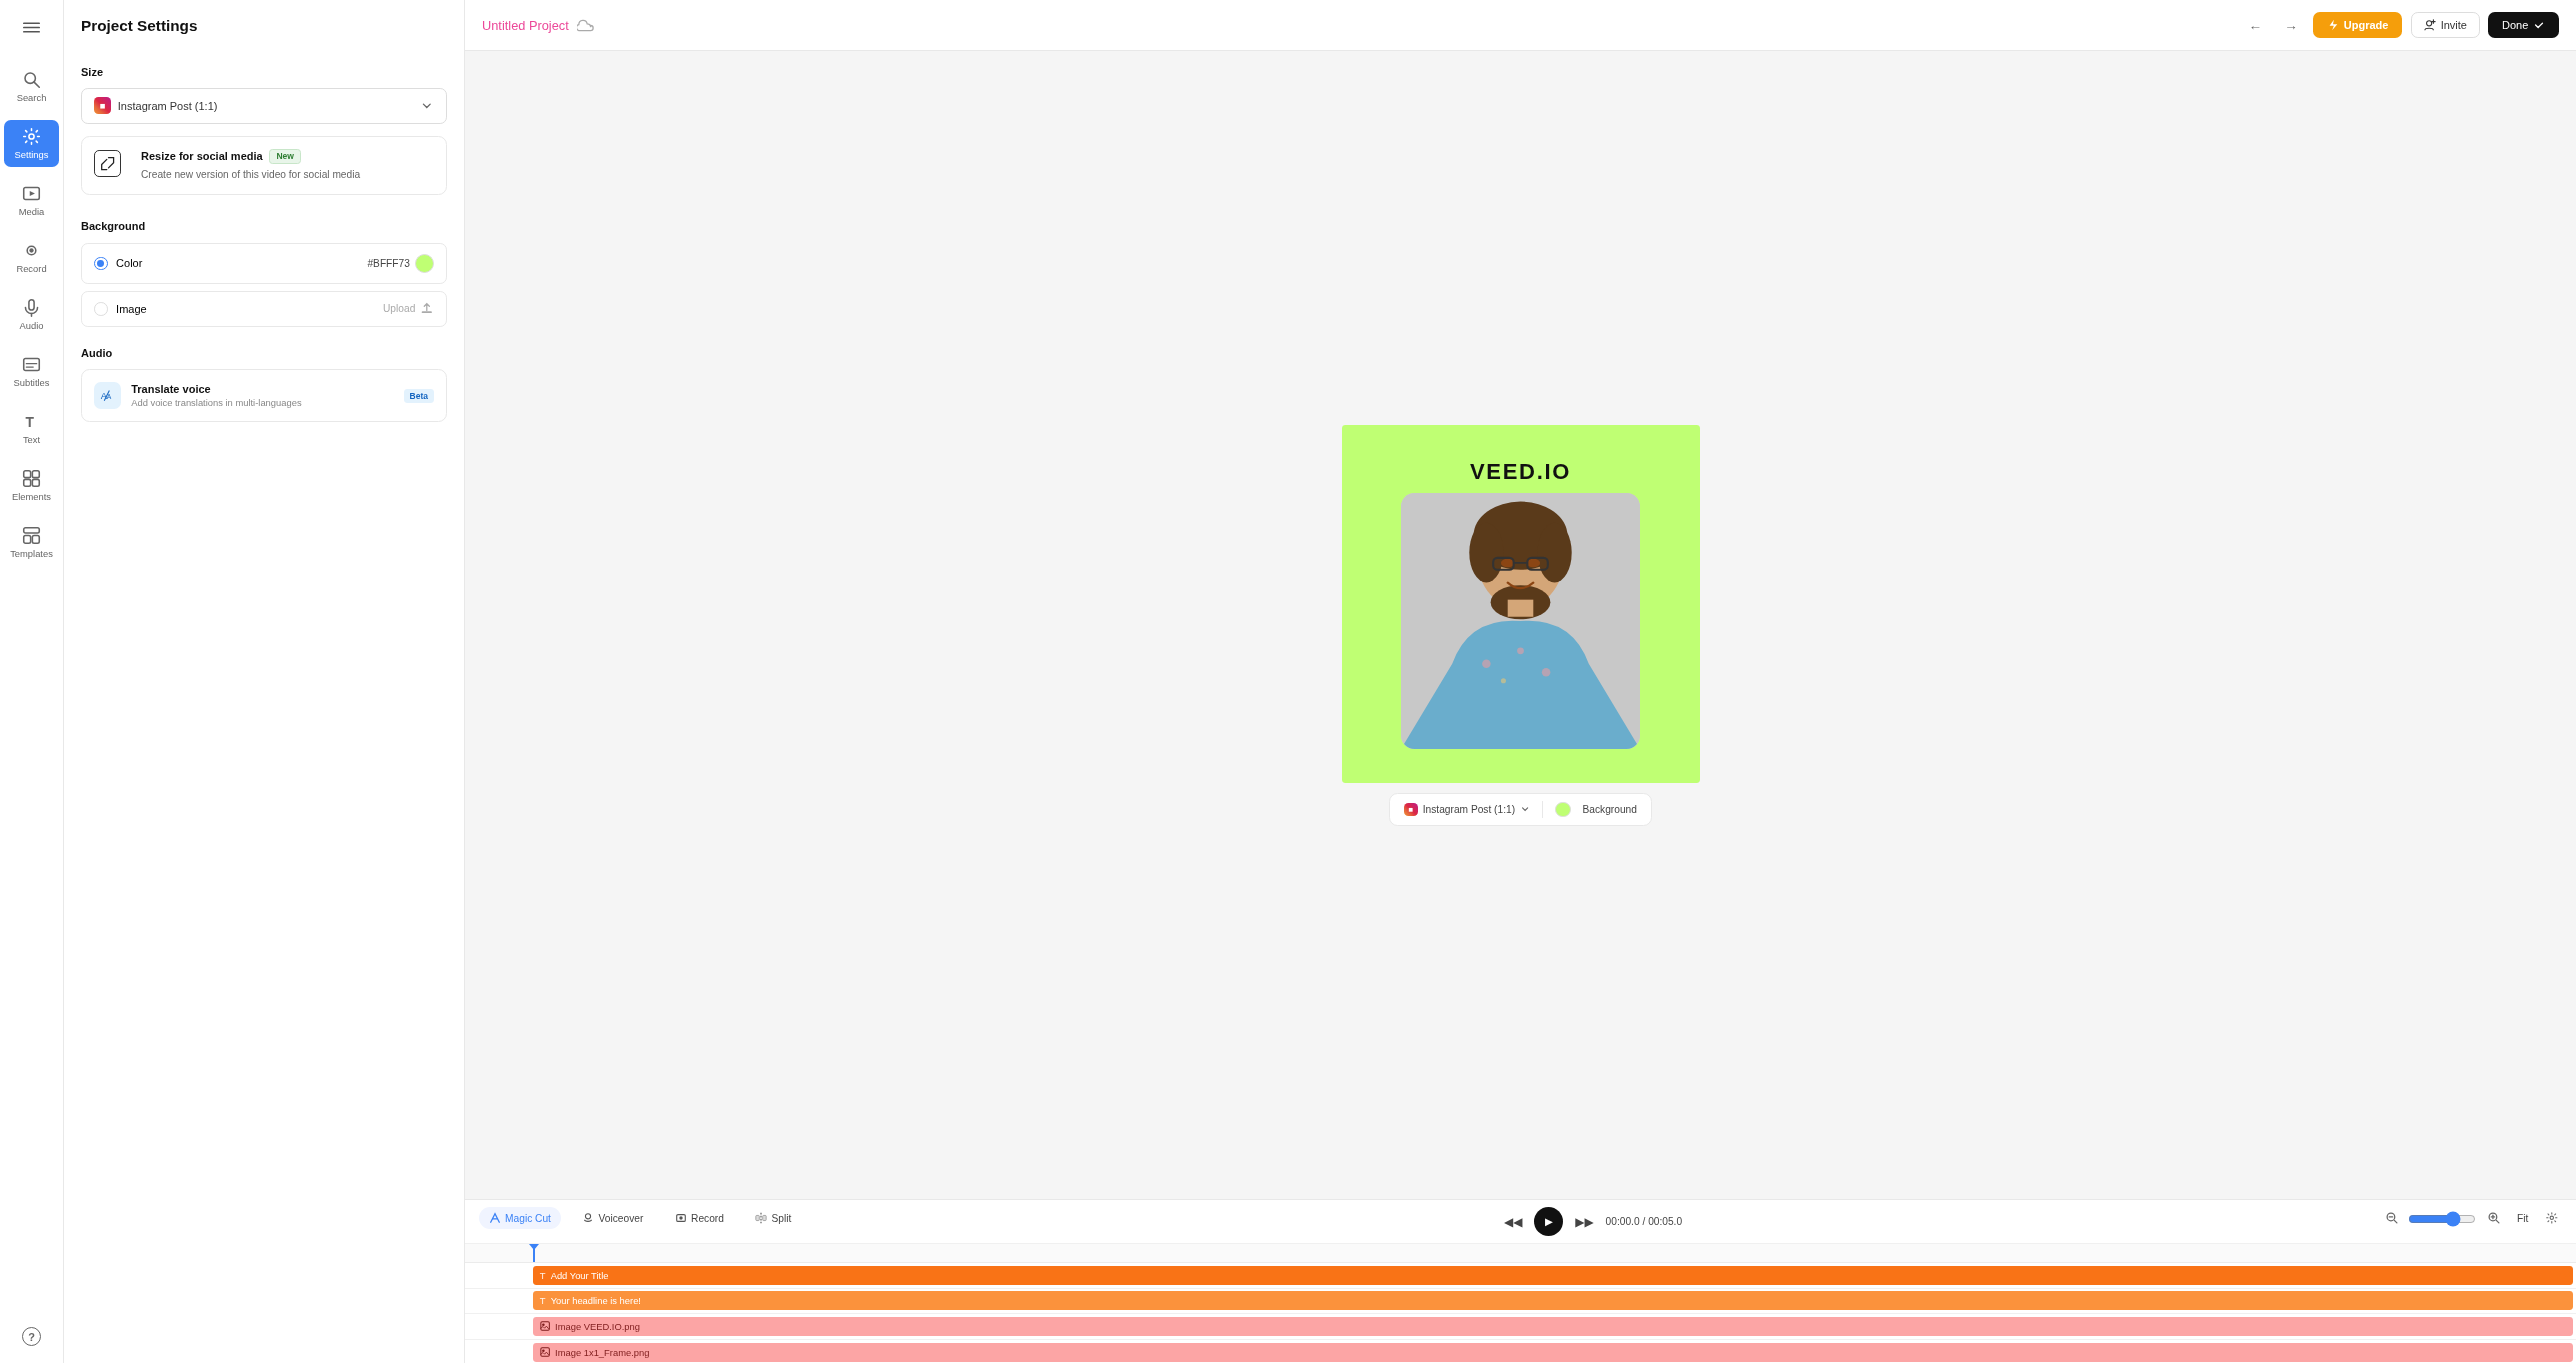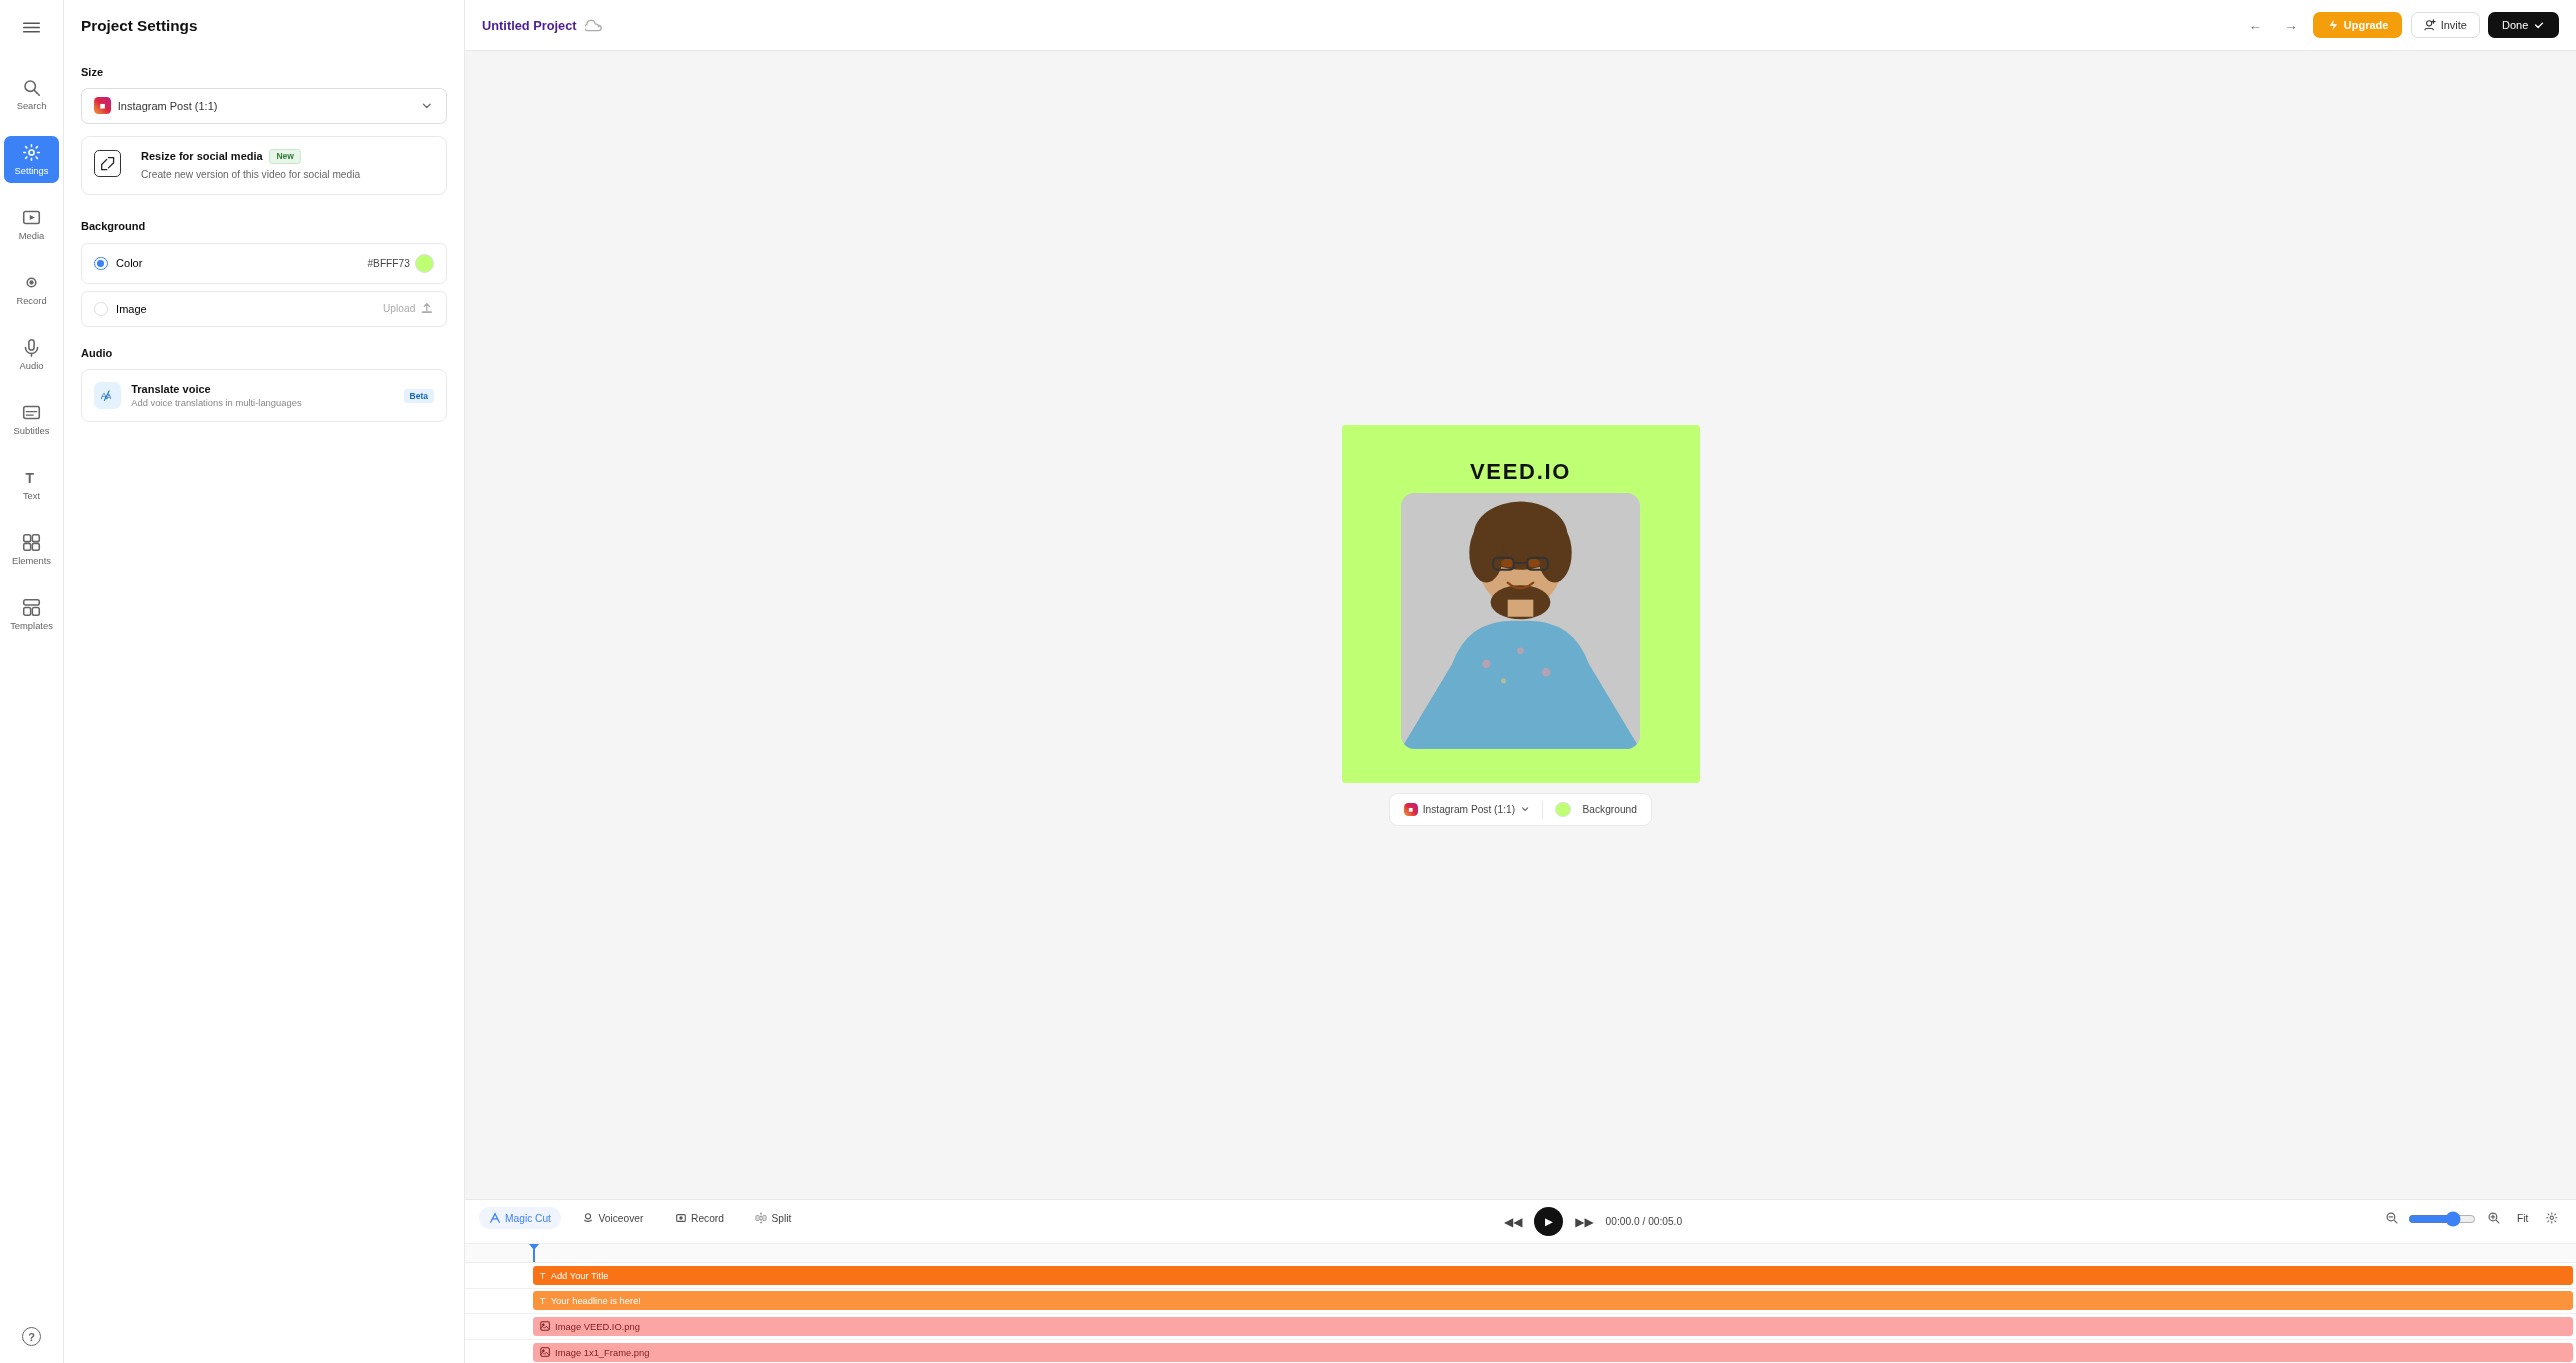--- a/index.html
+++ b/index.html
@@ -7,21 +7,21 @@
 
     
     .icon-sidebar {
       width: 64px;
       background: #fff;
       border-right: 0.9px solid #e8e8e8;
       display: flex;
       flex-direction: column;
       align-items: center;
       padding: 10.2px 0;
-      gap: 18px;
+      gap: 10px;
       z-index: 10;
     }
     .icon-sidebar-item {
       display: flex;
       flex-direction: column;
       align-items: center;
       gap: 3.4px;
       padding: 6.8px 5.1px;
       border-radius: 6.8px;
       cursor: pointer;
@@ -235,21 +235,21 @@
       background: #fff;
       border-bottom: 0.9px solid #e8e8e8;
       padding: 0 17px;
       height: 51px;
       display: flex;
       align-items: center;
       justify-content: space-between;
       flex-shrink: 0;
     }
     .header-left { display: flex; align-items: center; gap: 8.5px; }
-    .project-title { font-size: 12.8px; font-weight: 700; color: #4c1d95; }
+    .project-title { font-size: 12.8px; font-weight: 400; color: #ec4899; }
     .cloud-icon { color: #aaa; cursor: pointer; }
     .header-right { display: flex; align-items: center; gap: 8.5px; }
     .nav-btn {
       background: none; border: none; cursor: pointer;
       color: #666; padding: 5.1px 6.8px; border-radius: 5.1px;
       font-size: 13.6px;
     }
     .upgrade-btn {
       background: #f59e0b;
       color: #fff;

